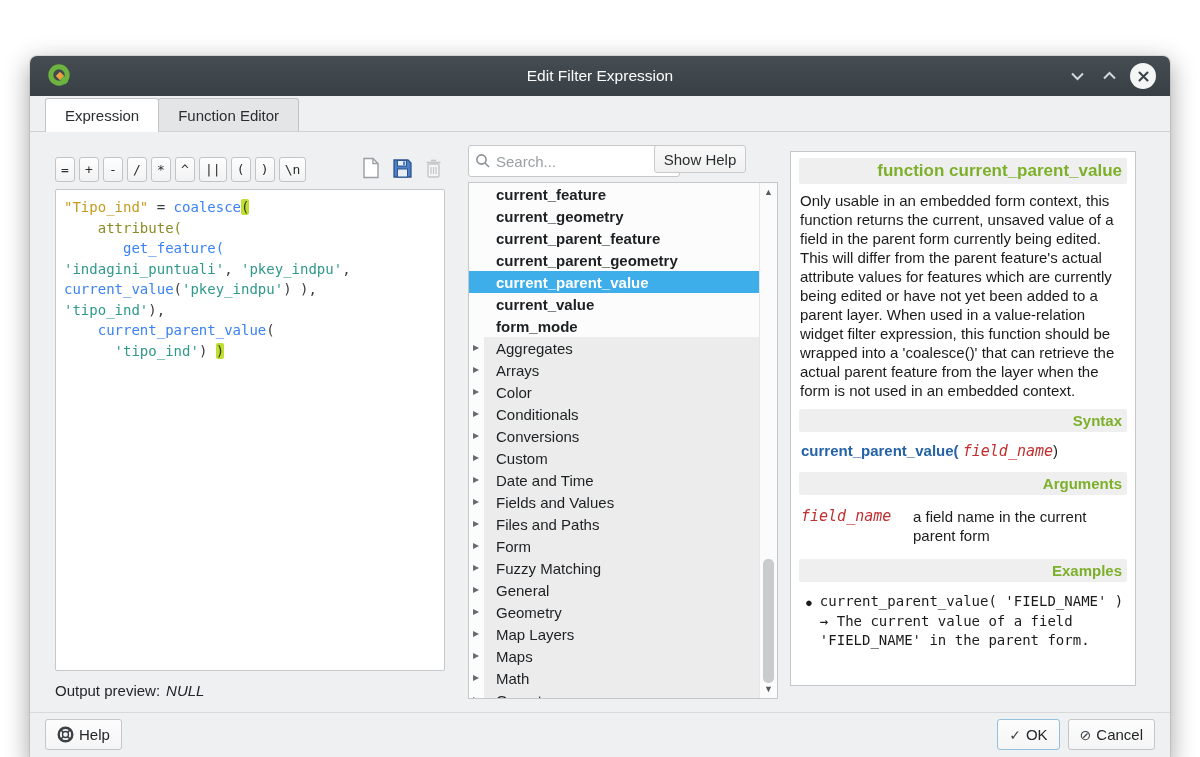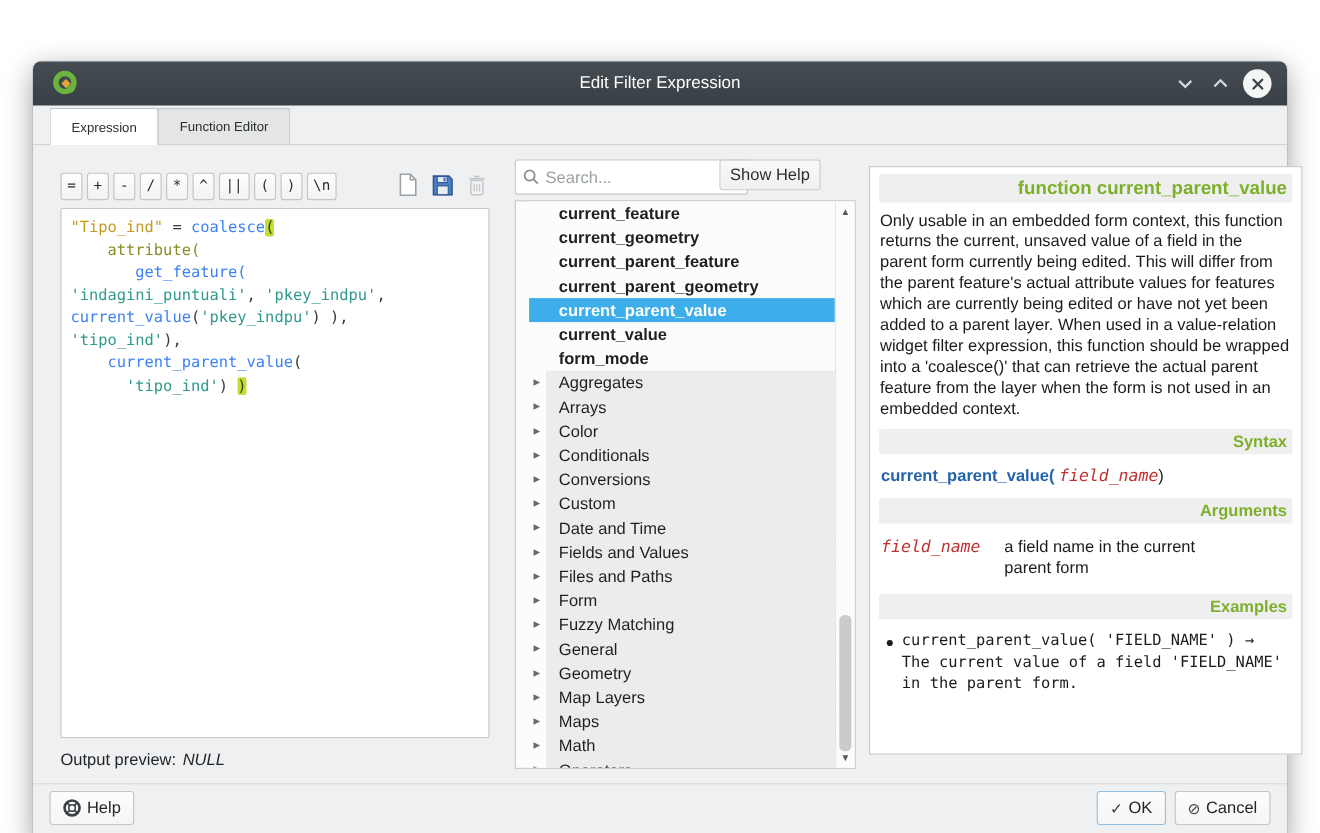--- a/index.html
+++ b/index.html
@@ -14,21 +14,21 @@
     display:flex; align-items:center; }
   .titlebar .logo { position:absolute; left:16px; top:7px; width:26px; height:26px; }
   .title-text { width:100%; text-align:center; color:#fcfcfc; font-size:15.5px; }
   .win-controls { position:absolute; right:14px; top:0; height:40px; display:flex; align-items:center; gap:10px; }
   .win-btn { width:22px; height:22px; display:flex; align-items:center; justify-content:center; cursor:pointer; }
   .close-btn { width:26px; height:26px; background:#f4f6f6; border-radius:50%; }
 
   
   .tabbar { position:absolute; left:0; top:42px; right:0; height:34px; padding-left:15px;
     display:flex; align-items:flex-end; border-bottom:1px solid #cfd0d1; }
-  .tab { height:33px; padding:0 19px; display:flex; align-items:center; font-size:12px; color:#2b2e30;
+  .tab { height:33px; padding:0 19px; display:flex; align-items:center; font-size:15px; color:#2b2e30;
     border:1px solid #c2c3c4; border-bottom:none; border-radius:3px 3px 0 0; cursor:pointer; }
   .tab.active { background:#ffffff; position:relative; z-index:2; margin-bottom:-1px; height:34px; }
   .tab.inactive { background:#e4e5e6; margin-left:-1px; }
 
   
   .op-toolbar { position:absolute; left:25px; top:100px; width:390px; height:26px; display:flex; gap:4px; align-items:center; }
   .op-btn { min-width:20px; height:25px; padding:0 5px; font-family:"DejaVu Sans Mono",monospace; font-size:13px; color:#2b2e30;
     background:linear-gradient(#fefefe,#f2f2f2); border:1px solid #c3c4c5; border-radius:3px; cursor:pointer; }
   .editor-icons { position:absolute; left:25px; top:99px; width:390px; height:26px; display:flex; gap:7px; justify-content:flex-end; align-items:center; }
   .icon-btn { width:24px; height:24px; background:none; border:none; cursor:pointer; display:flex; align-items:center; justify-content:center; }
@@ -50,34 +50,34 @@
   
   .search-box { position:absolute; left:438px; top:89px; width:212px; height:32px;
     background:#ffffff; border:1px solid #c6c7c8; border-radius:3px; display:flex; align-items:center; padding:0 6px; }
   .search-box input { border:none; outline:none; width:100%; font-size:15px; color:#33383b; background:transparent; font-family:"Liberation Sans",sans-serif; }
   .search-box input::placeholder { color:#9aa0a3; }
   .show-help-btn { position:absolute; left:624px; top:89px; width:92px; height:28px; font-size:15px; color:#2b2e30;
     background:linear-gradient(#f9f9f9,#f0f0f0); border:1px solid #c9cacb; border-radius:3px; cursor:pointer; font-family:"Liberation Sans",sans-serif; }
 
   .fn-list { position:absolute; left:438px; top:126px; width:310px; height:517px;
     background:#fcfcfc; border:1px solid #c6c7c8; overflow:hidden; }
-  .fn-rows { position:absolute; left:12px; top:0; right:18px;text-align:right; }
+  .fn-rows { position:absolute; left:0; top:0; right:18px;text-align:right; }
   .list-row { height:22px; display:flex; align-items:center; font-size:15px; color:#1d2022; cursor:pointer; position:relative; }
   .list-row.function { font-weight:bold; padding-left:27px; background:#fcfcfc; }
   .list-row.category { padding-left:27px; background:linear-gradient(to right,#fcfcfc 15px,#ececec 15px); font-weight:normal; }
   .list-row.selected { background:#3daee9; color:#ffffff; }
   .arrow { position:absolute; left:4px; top:3px; font-size:12px; color:#65696c; }
 
   .v-scrollbar { position:absolute; right:0; top:0; bottom:0; width:18px; background:#fbfbfb; border-left:1px solid #e4e5e6; }
   .sb-arrow { position:absolute; left:0; width:17px; height:16px; color:#555a5e; font-size:9px; text-align:center; line-height:16px; cursor:pointer; }
   .sb-up { top:1px; } .sb-down { bottom:1px; }
   .sb-thumb { position:absolute; left:3px; width:11px; top:73%; height:24%; background:#c9cccd; border-radius:5px; cursor:grab; }
 
   
-  .help-panel { position:absolute; left:760px; top:95px; width:394px; height:535px;
+  .help-panel { position:absolute; left:760px; top:95px; width:346px; height:535px;
     background:#ffffff; border:1px solid #c6c7c8; padding:6px 8px; overflow:hidden; }
   .help-band { background:#efefef; padding:3px 5px; text-align:right; font-weight:bold; color:#7db02a; border-radius:2px; }
   .help-title { font-size:17px; }
   .help-band.small { font-size:15px; }
   .help-desc { font-size:15px; line-height:19px; color:#1b1b1b; margin:7px 1px 9px; }
   .help-syntax { margin:10px 2px 12px; font-size:15px; color:#222; }
   .sig-fn { color:#2563a8; font-weight:bold; }
   .sig-arg { color:#c03030; font-style:italic; font-family:"DejaVu Sans Mono",monospace; }
   .help-args { display:flex; margin:12px 2px 14px; gap:10px; }
   .arg-name { color:#c03030; font-style:italic; font-family:"DejaVu Sans Mono",monospace; font-size:15px; min-width:102px; }

